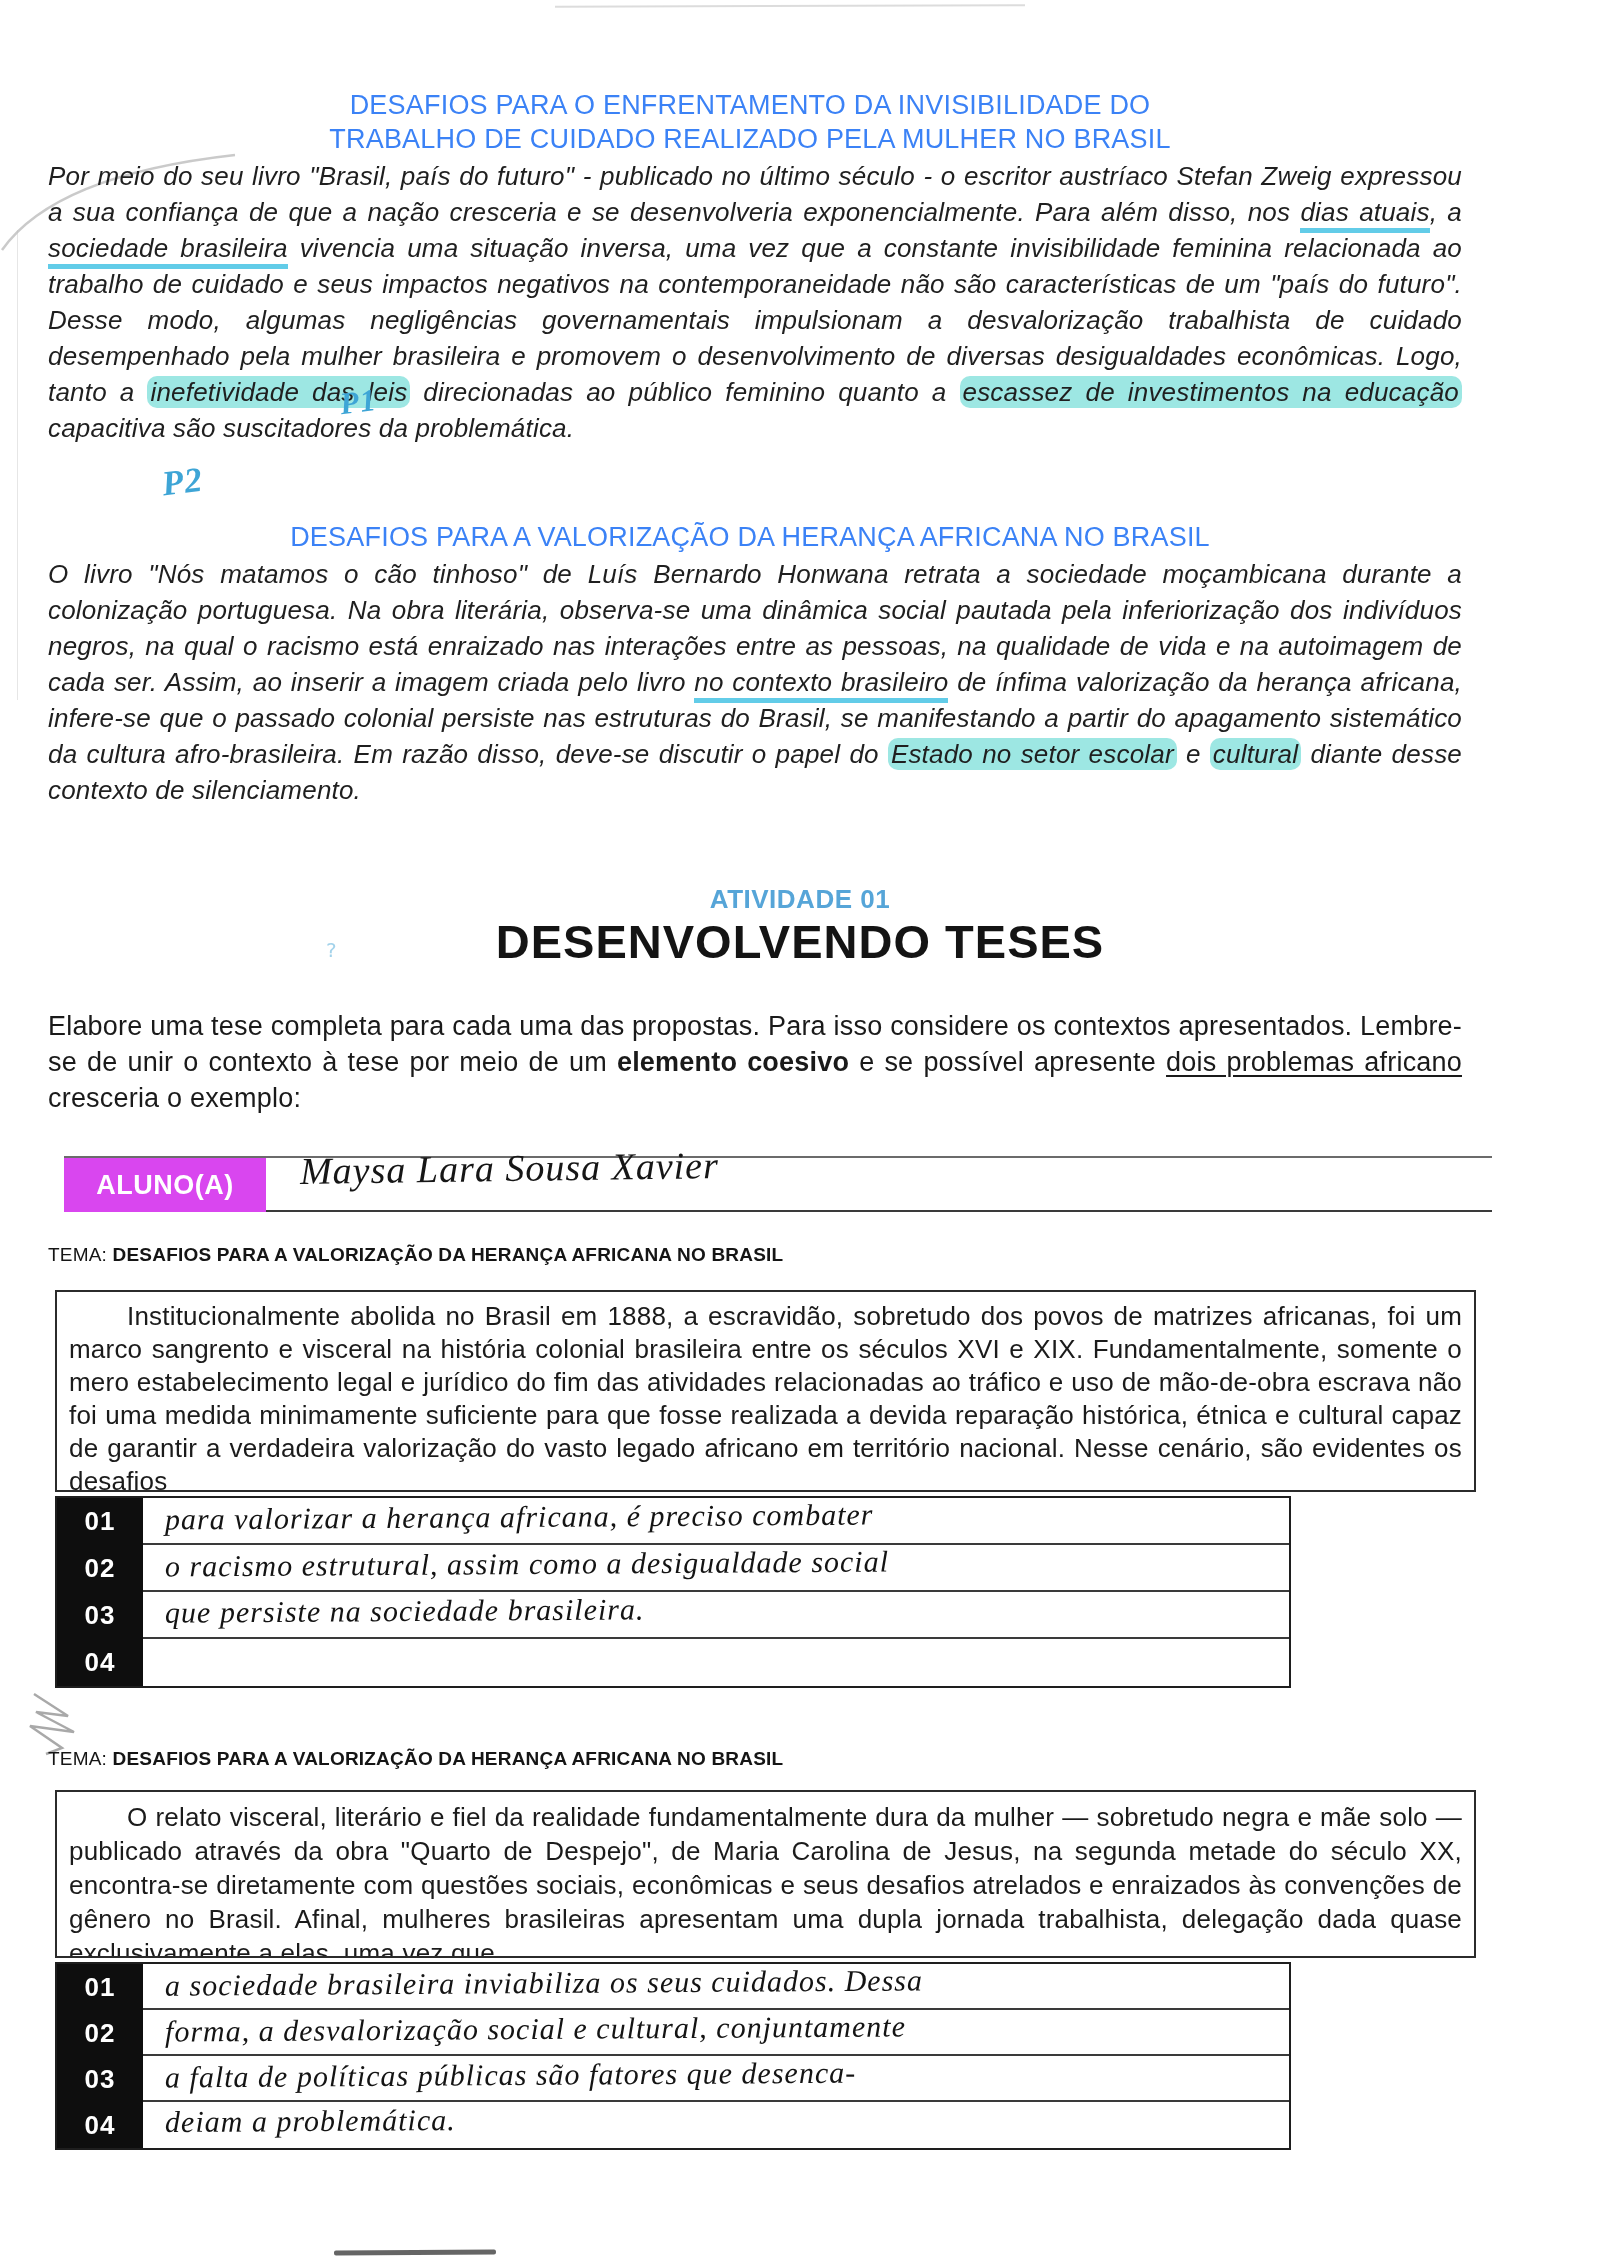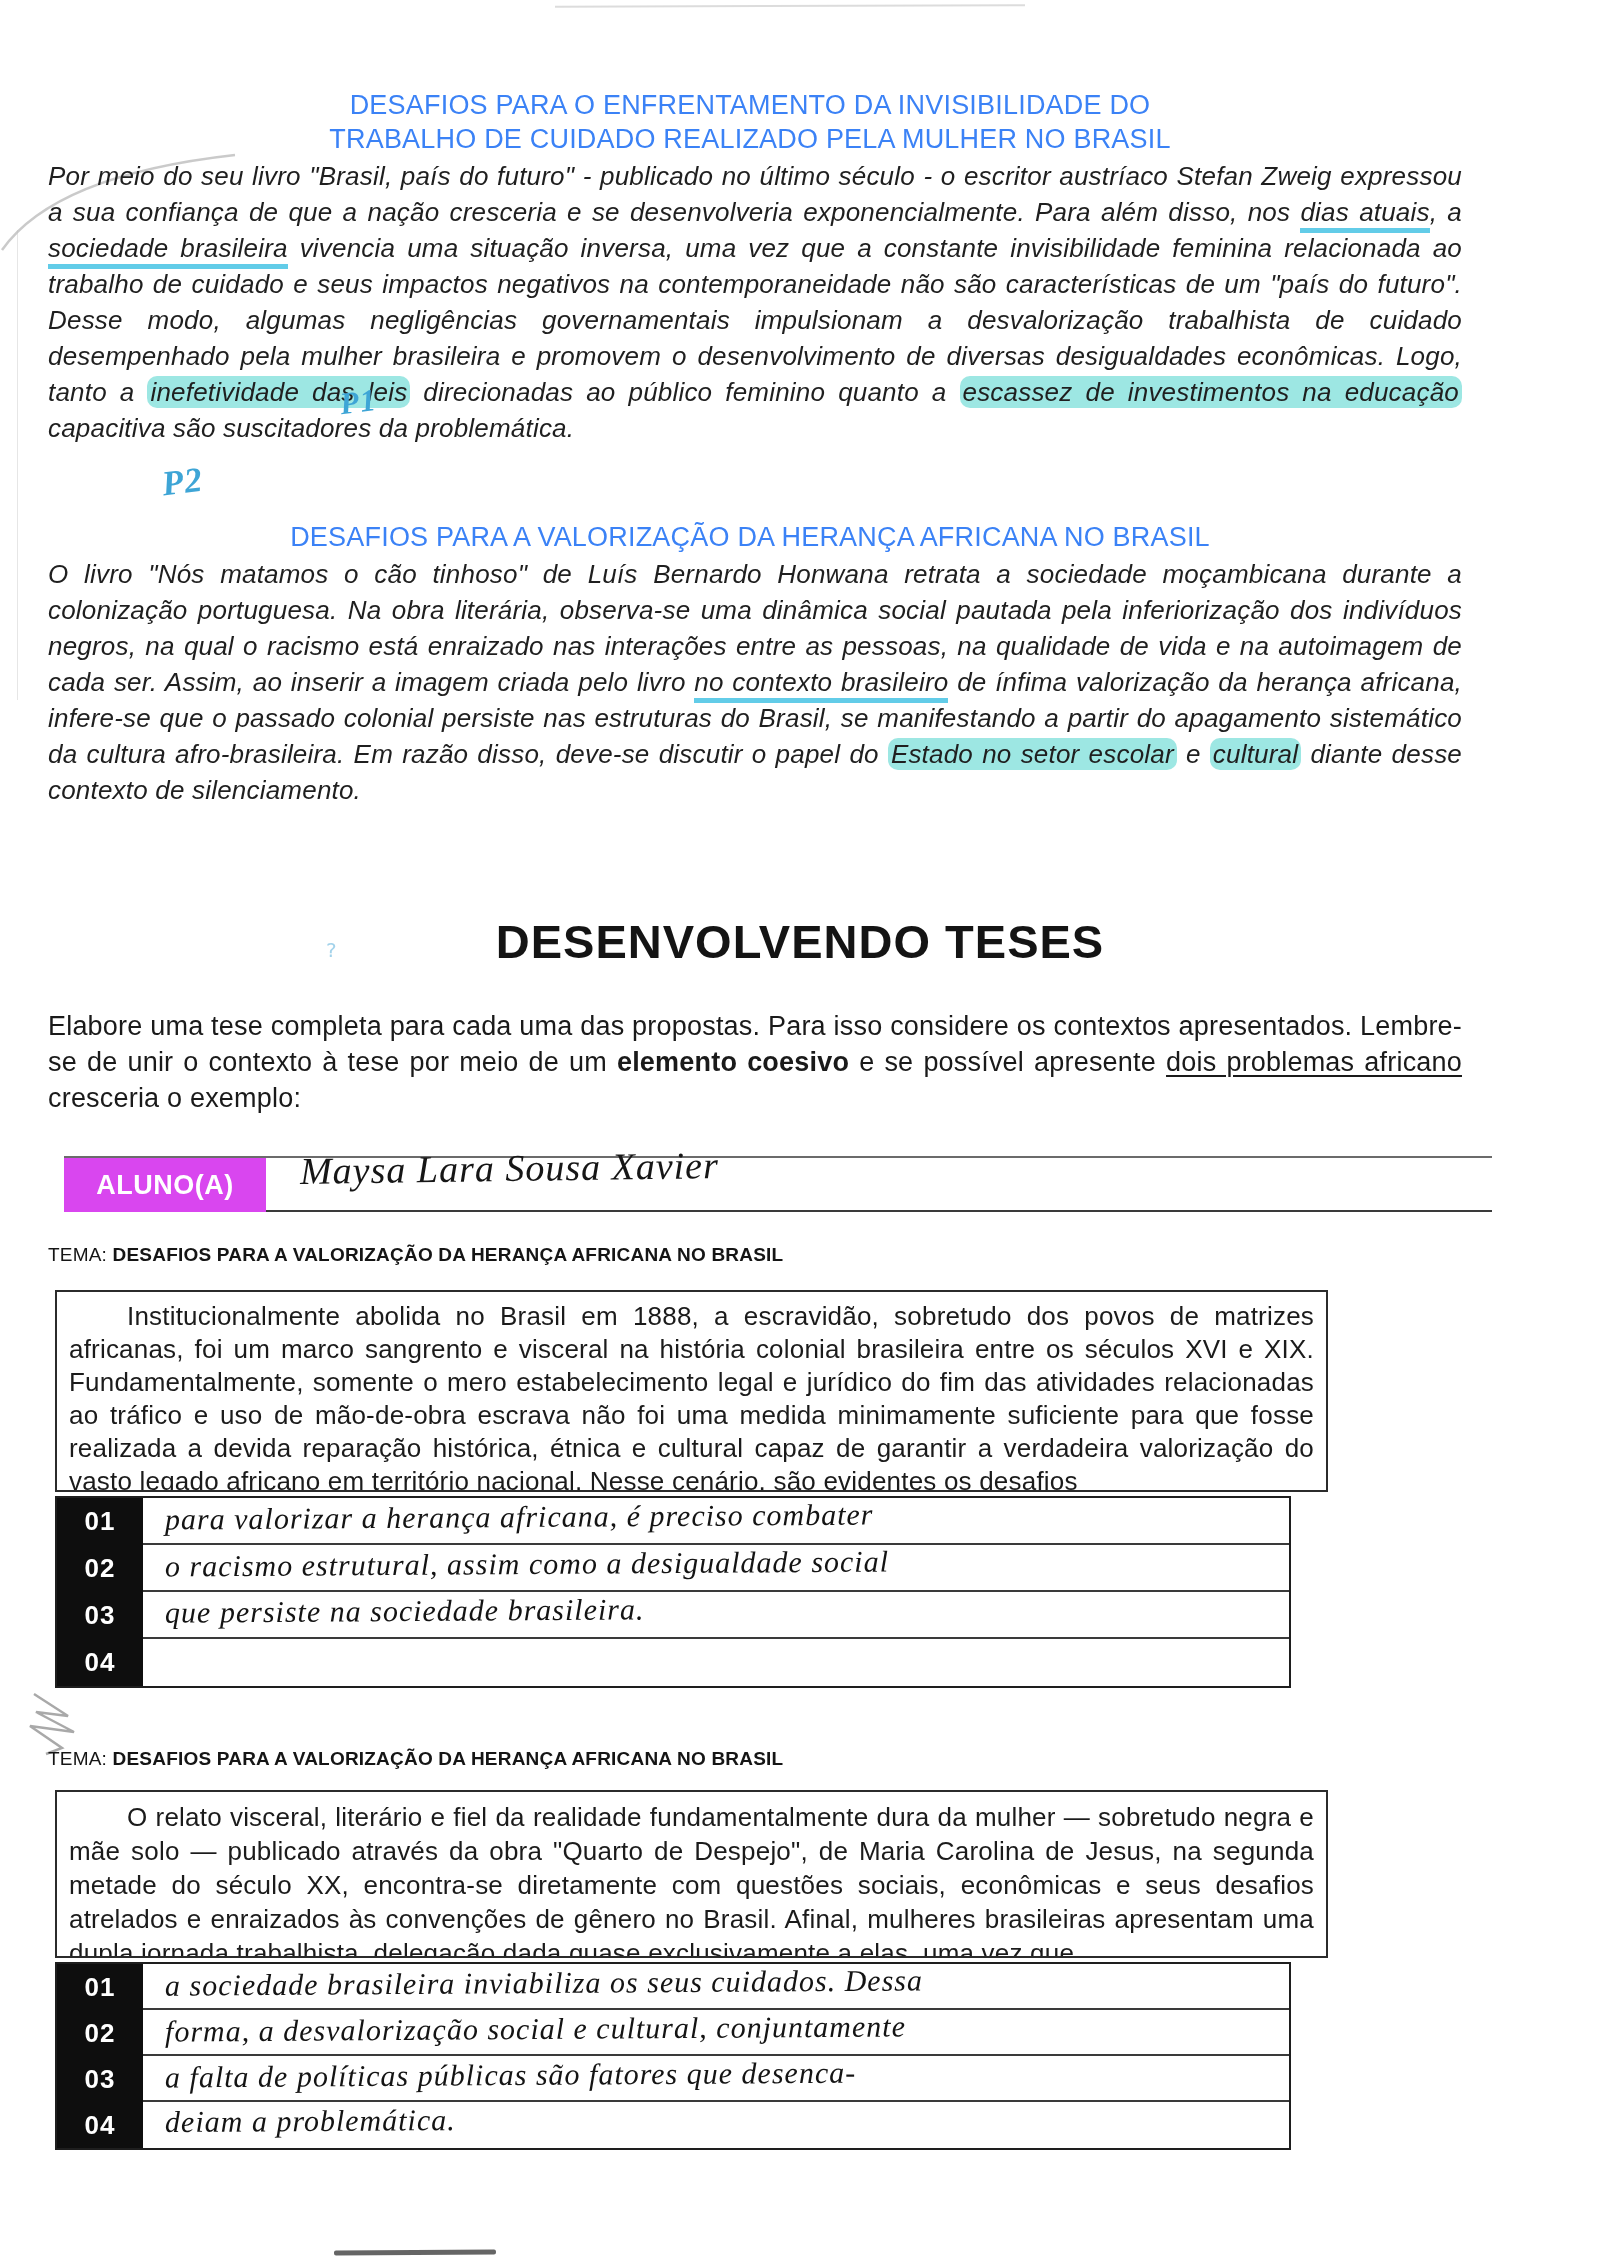--- a/index.html
+++ b/index.html
@@ -77,21 +77,21 @@
   
   .tema{
     position:absolute;left:48px;width:1414px;font-size:19px;letter-spacing:.2px;color:#151515;
   }
   .tema1{top:1244px;}
   .tema2{top:1748px;}
   .tema .tema-label{font-weight:normal;}
   .tema .tema-title{font-weight:bold;}
   
   .context-box{
-    position:absolute;left:55px;width:1273px;box-sizing:border-box;
+    position:absolute;left:55px;width:1421px;box-sizing:border-box;
     border:2px solid #2b2b2b;padding:8px 12px;margin:0;
     font-size:26px;letter-spacing:.2px;text-align:justify;color:#1b1b1b;text-indent:58px;
   }
   .cbox1{top:1290px;height:202px;line-height:33px;overflow:hidden;}
   .cbox2{top:1790px;height:168px;line-height:34px;overflow:hidden;}
   
   .answers{
     position:absolute;left:55px;width:1236px;box-sizing:border-box;
     border:2px solid #1e1e1e;background:#fff;
   }
@@ -136,20 +136,21 @@
 
   <p class="para para1"><span>Por meio do seu livro "Brasil, país do futuro" - publicado no último século - o escritor austríaco Stefan Zweig expressou a sua confiança de que a nação cresceria e se desenvolveria exponencialmente. Para além disso, nos </span><span class="mk-u">dias atuais</span><span>, a </span><span class="mk-u">sociedade brasileira</span><span> vivencia uma situação inversa, uma vez que a constante invisibilidade feminina relacionada ao trabalho de cuidado e seus impactos negativos na contemporaneidade não são características de um "país do futuro". Desse modo, algumas negligências governamentais impulsionam a desvalorização trabalhista de cuidado desempenhado pela mulher brasileira e promovem o desenvolvimento de diversas desigualdades econômicas. Logo, tanto a </span><span class="hl">inefetividade das leis</span><span> direcionadas ao público feminino quanto a </span><span class="hl">escassez de investimentos na educação</span><span> capacitiva são suscitadores da problemática.</span></p>
 
   <div class="hw-note note-p1">P1</div>
   <div class="hw-note note-p2">P2</div>
 
   <div class="ctx-title t2">DESAFIOS PARA A VALORIZAÇÃO DA HERANÇA AFRICANA NO BRASIL</div>
 
   <p class="para para2"><span>O livro "Nós matamos o cão tinhoso" de Luís Bernardo Honwana retrata a sociedade moçambicana durante a colonização portuguesa. Na obra literária, observa-se uma dinâmica social pautada pela inferiorização dos indivíduos negros, na qual o racismo está enraizado nas interações entre as pessoas, na qualidade de vida e na autoimagem de cada ser. Assim, ao inserir a imagem criada pelo livro </span><span class="mk-u">no contexto brasileiro</span><span> de ínfima valorização da herança africana, infere-se que o passado colonial persiste nas estruturas do Brasil, se manifestando a partir do apagamento sistemático da cultura afro-brasileira. Em razão disso, deve-se discutir o papel do </span><span class="hl">Estado no setor escolar</span><span> e </span><span class="hl">cultural</span><span> diante desse contexto de silenciamento.</span></p>
 
+  <div class="activity-badge">ATIVIDADE 01</div>
   <div class="activity-title">DESENVOLVENDO TESES</div>
   <div class="stray-q">?</div>
 
   <p class="instructions"><span>Elabore uma tese completa para cada uma das propostas. Para isso considere os contextos apresentados. Lembre-se de unir o contexto à tese por meio de um </span><span class="bold">elemento coesivo</span><span> e se possível apresente </span><span class="blk-u">dois problemas africano</span><span> cresceria o exemplo:</span></p>
 
   <div class="student-row">
     <div class="student-label">ALUNO(A)</div>
     <div class="student-line">
       <span class="student-name">Maysa Lara Sousa Xavier</span>
     </div>

